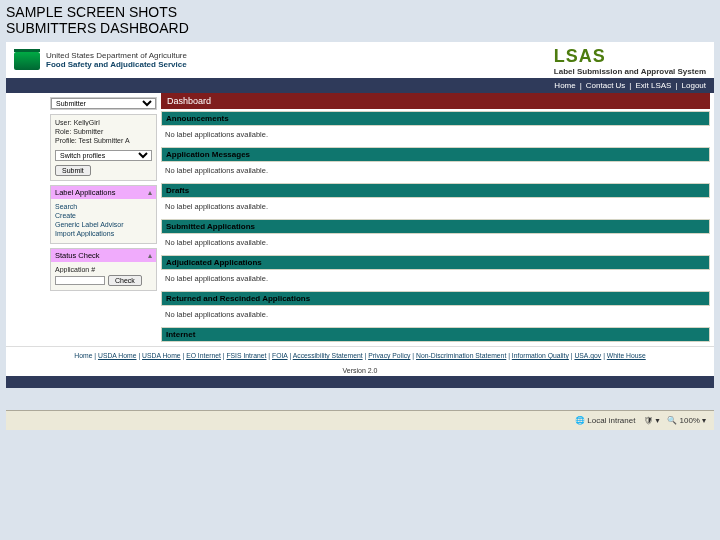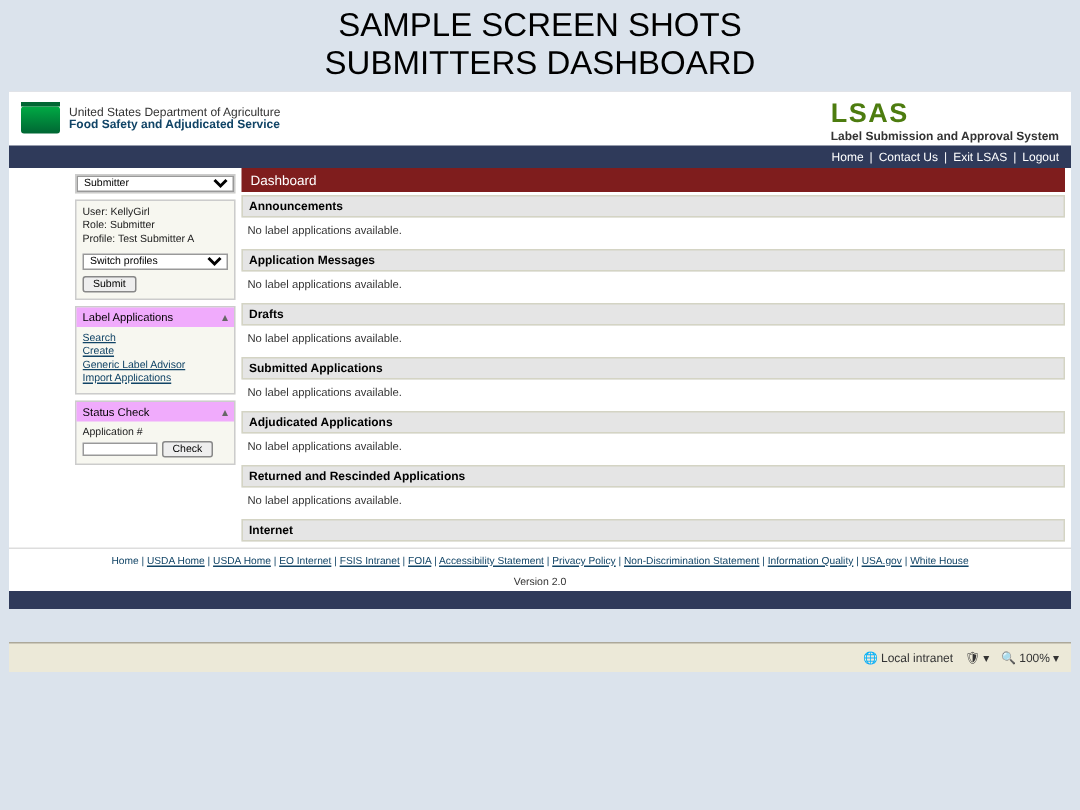--- a/index.html
+++ b/index.html
@@ -1,18 +1,18 @@
 <!DOCTYPE html>
 <html><head>
 <meta charset="utf-8">
 <style>
   * { box-sizing: border-box; margin: 0; padding: 0; }
   body { font-family: Arial, sans-serif; background: #dbe3ec; width: 720px; height: 540px; overflow: hidden; }
   .slide { background: #dbe3ec; padding: 4px 6px; }
-  .slide-title { text-align: center; font-size: 22px; font-weight: 400; line-height: 1.15; margin-bottom: 6px; }
+  .slide-title { text-align: left; font-size: 14px; font-weight: 400; line-height: 1.15; margin-bottom: 6px; }
   .app-frame { background: #2f3a5a; padding: 0 0 12px 0; }
   .app-inner { background: #fff; margin: 0; }
   .header { display: flex; align-items: center; justify-content: space-between; padding: 4px 8px 2px 8px; background: #fff; }
   .logo-block { display: flex; gap: 6px; }
   .usda-mark { width: 26px; height: 18px; background: linear-gradient(#0a4, #063); border-radius: 2px; position: relative; }
   .usda-mark::before { content: ""; position: absolute; top: -3px; left: 0; right: 0; height: 3px; background: #063; }
   .logo-text { font-size: 8px; color: #333; line-height: 1.1; }
   .logo-text .agency { font-weight: bold; color: #146; }
   .brand { text-align: left; font-size: 8px; color: #333; }
   .brand .acronym { font-size: 18px; font-weight: bold; color: #4d7c0f; letter-spacing: 1px; }
@@ -23,21 +23,21 @@
   .sb-panel { border: 1px solid #ccc; margin-bottom: 4px; background: #f7f7f0; }
   .sb-select { width: 100%; font-size: 7px; border: 1px solid #999; background: #fff; }
   .sb-body { padding: 4px 4px; }
   .sb-row { margin-bottom: 2px; color: #222; white-space: nowrap; overflow: hidden; text-overflow: ellipsis; }
   .sb-btn { font-size: 7px; padding: 1px 6px; border: 1px solid #888; background: #eee; border-radius: 2px; cursor: pointer; }
   .sb-header { background: #f0abfc; padding: 2px 4px; font-size: 7.5px; display: flex; justify-content: space-between; align-items: center; }
   .sb-link { color: #146; text-decoration: underline; cursor: pointer; white-space: nowrap; overflow: hidden; text-overflow: ellipsis; margin-bottom: 2px; }
   .sb-input { width: 50px; font-size: 7px; border: 1px solid #999; }
   .content { flex: 1; padding: 0 4px 4px 0; }
   .dash-title { background: #7f1d1d; color: #fff; font-size: 9px; padding: 3px 6px; margin-bottom: 2px; }
-  .section-head { background: #e5e5e5; font-size: 8px; font-weight: bold; padding: 2px 4px; border: 1px solid #d4d4c4; }
+  .section-head { background: #0f766e; font-size: 8px; font-weight: bold; padding: 2px 4px; border: 1px solid #d4d4c4; }
   .section-body { font-size: 7.5px; padding: 4px 4px 8px 4px; color: #333; }
   .footer-links { font-size: 6.8px; padding: 4px 6px; color: #146; text-align: center; background: #fff; border-top: 1px solid #ddd; white-space: normal; line-height: 1.4; }
   .footer-links a { color: #146; text-decoration: underline; cursor: pointer; }
   .version { font-size: 7px; text-align: center; padding: 2px; color: #333; background: #fff; }
   .taskbar { background: #ece9d8; border-top: 1px solid #aca899; height: 20px; display: flex; align-items: center; justify-content: flex-end; gap: 8px; padding: 0 8px; font-size: 8px; color: #333; margin-top: 22px; }
   .tb-item { display: flex; align-items: center; gap: 2px; }
   .chev { font-size: 8px; color: #666; }
 </style>
 </head>
 <body>

